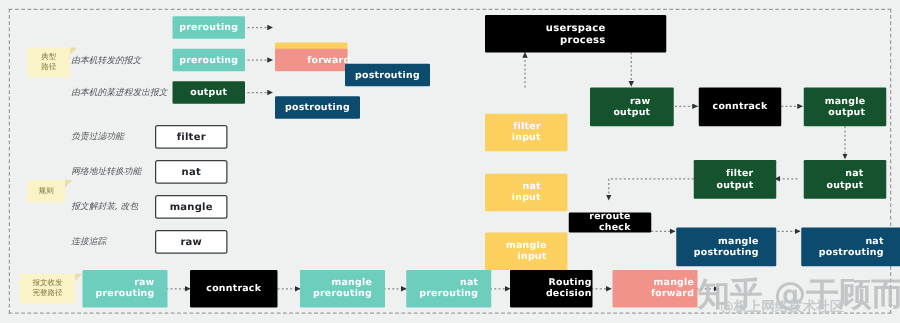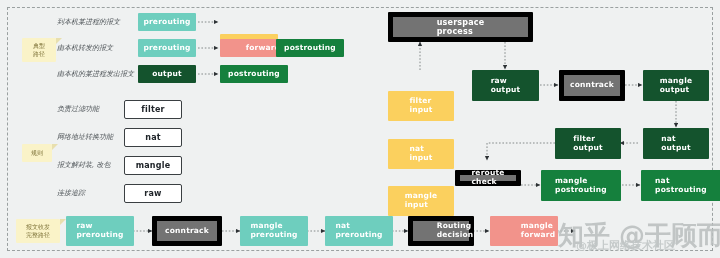--- a/index.html
+++ b/index.html
@@ -22,34 +22,34 @@
     border:1px dashed #9aa0a0;
     box-sizing:border-box;
     pointer-events:none;
   }
   .node{
     position:absolute;
     box-sizing:border-box;
     display:flex;
     align-items:center;
     justify-content:center;
-    text-align:left;
+    text-align:right;
     color:#ffffff;
     font-weight:bold;
     letter-spacing:.2px;
     line-height:1.15;
     border-radius:1px;
     white-space:pre-line;
   }
   .mint{background:#6ecebe;}
   .teal{background:#14532d;}
   .yellow{background:#fbd05e;margin-top:21px;}
   .salmon{background:#f2938b;padding-left:28px;}
-  .orange{background:#15803d;}
-  .grey{background:#737373;border:5px solid #000000;}
+  .orange{background:#0c4a6e;margin-top:12px;}
+  .grey{background:#000000;border:5px solid #000000;}
   .outline{
     background:#ffffff;
     border:1.6px solid #3a3f42;
     color:#20252a;
     border-radius:2px;
   }
   .zhlabel{
     position:absolute;
     color:#4e5458;
     font-size:7px;
@@ -159,21 +159,20 @@
       <path d="M555,143 L487,143 L487,160" marker-end="url(#ah)"></path>
     </g>
   </svg>
 
   <div class="sticky" style="left:22px;top:38px;width:34px;height:24px;">
     <div class="fold"></div>
     <span>典型</span>
     <span>路径</span>
   </div>
 
-  <div class="zhlabel" style="left:57px;top:16px;height:12px;">到本机某进程的报文</div>
   <div class="node mint" style="left:138px;top:13px;width:58px;height:18px;font-size:7.5px;">prerouting</div>
   <div class="node yellow" style="left:220px;top:13px;width:58px;height:18px;font-size:7.5px;">input</div>
 
   <div class="zhlabel" style="left:57px;top:42px;height:12px;">由本机转发的报文</div>
   <div class="node mint" style="left:138px;top:39px;width:58px;height:18px;font-size:7.5px;">prerouting</div>
   <div class="node salmon" style="left:220px;top:39px;width:58px;height:18px;font-size:7.5px;">forward</div>
   <div class="node orange" style="left:276px;top:39px;width:68px;height:18px;font-size:7.5px;">postrouting</div>
 
   <div class="zhlabel" style="left:57px;top:68px;height:12px;">由本机的某进程发出报文</div>
   <div class="node teal" style="left:138px;top:65px;width:58px;height:18px;font-size:7.5px;">output</div>

